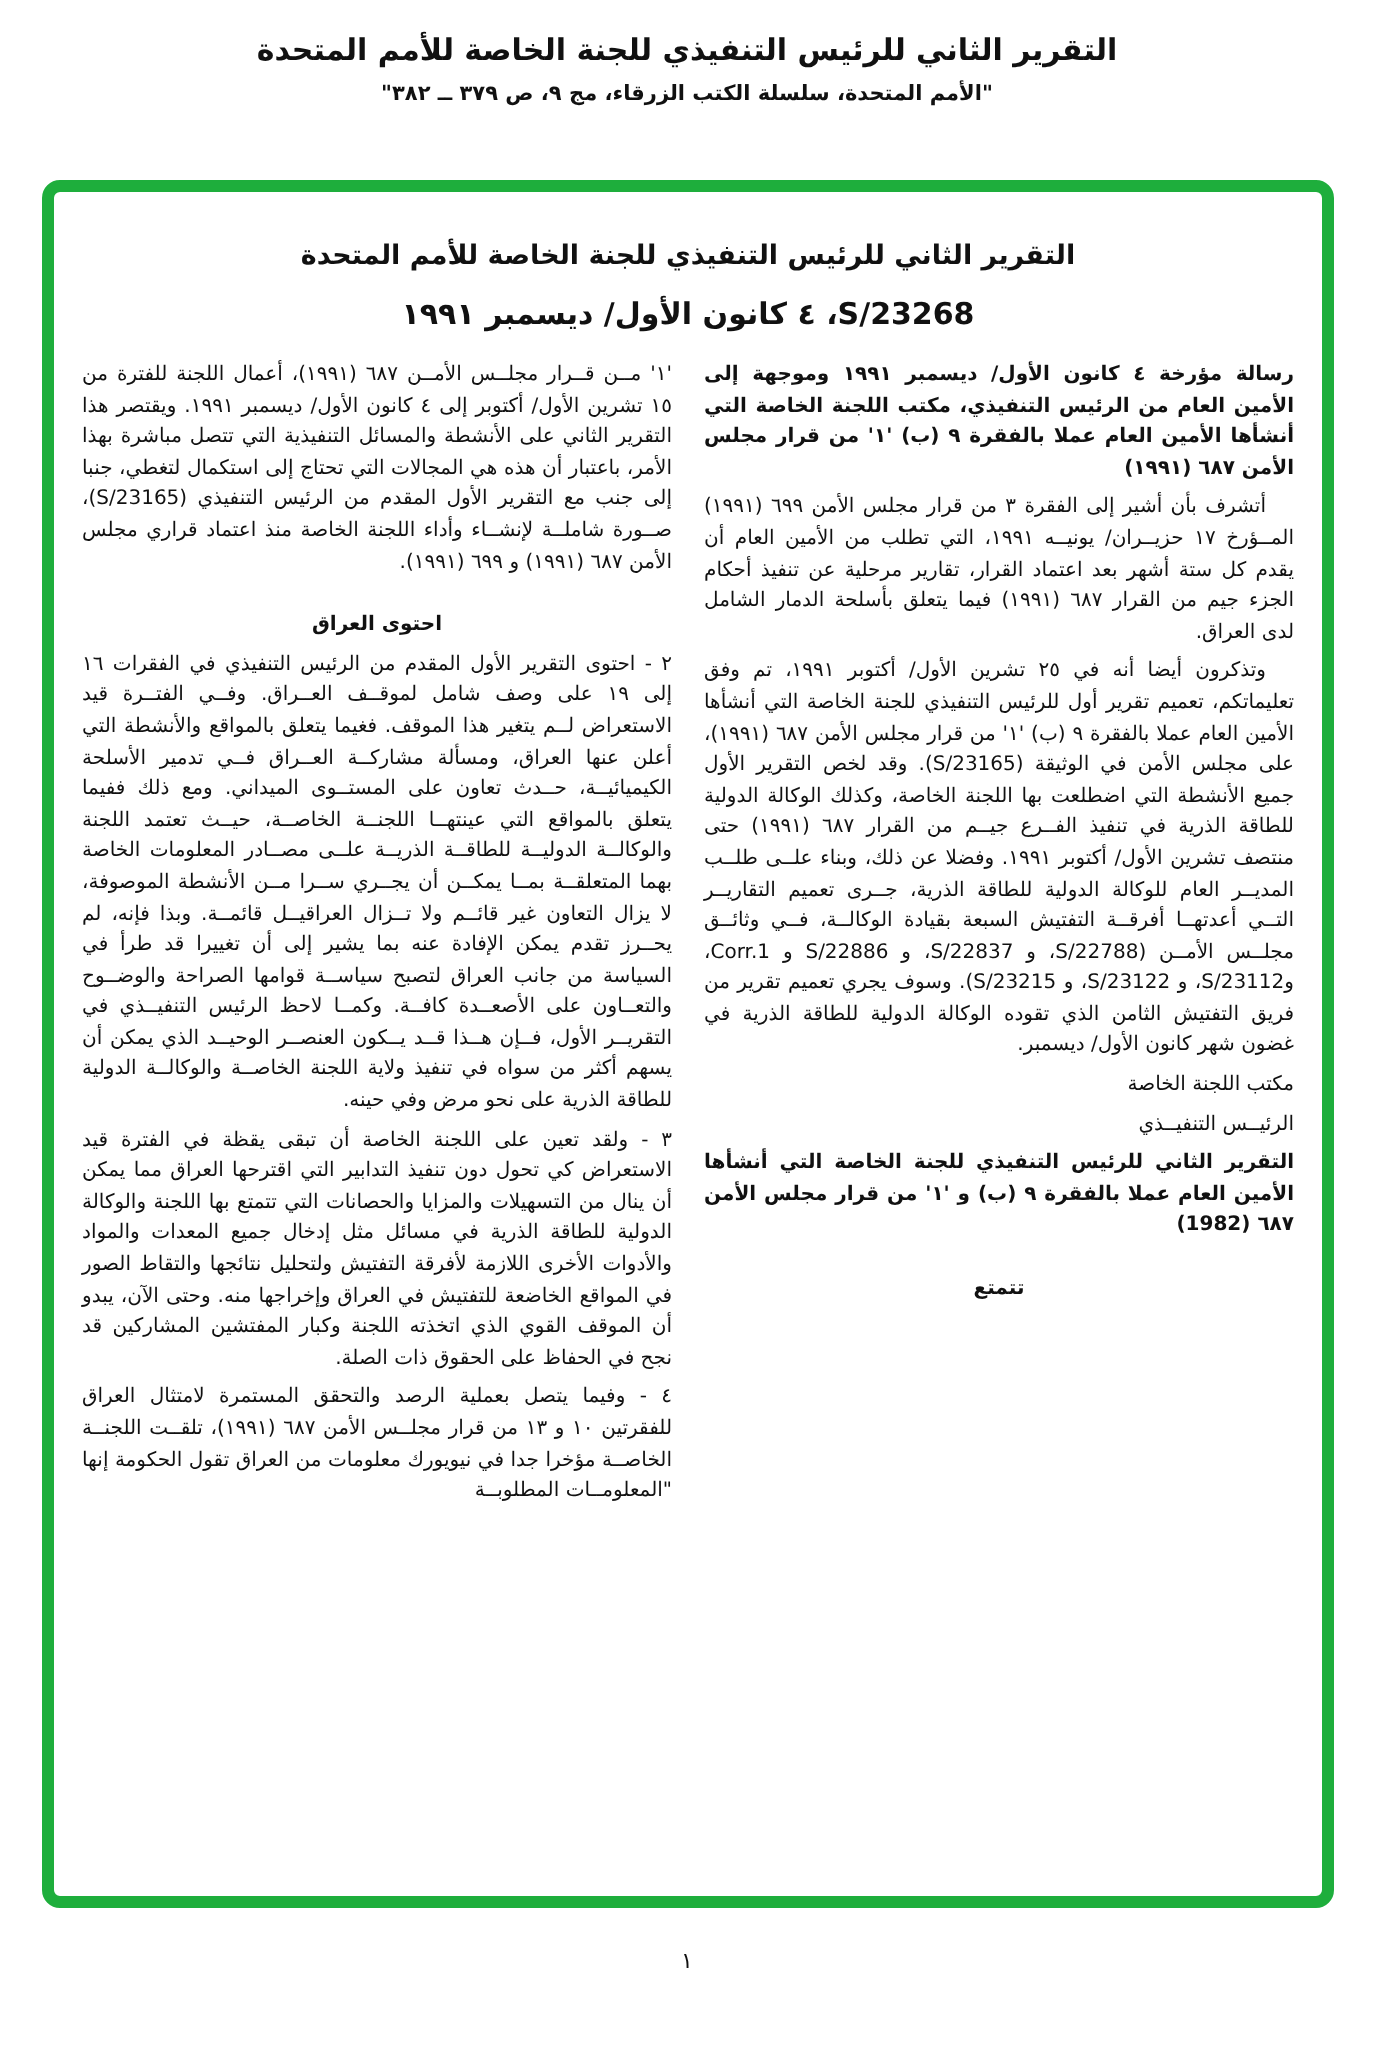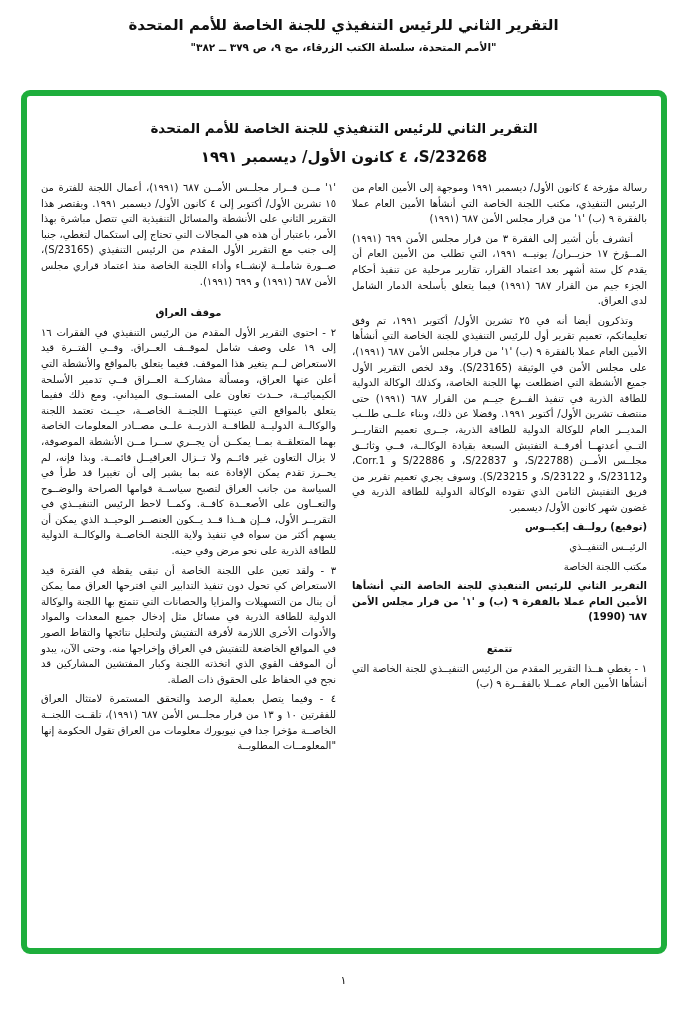--- a/index.html
+++ b/index.html
@@ -50,21 +50,21 @@
   }
   .col {
     width: 301px;
     font-size: 10px;
     line-height: 1.56;
     text-align: justify;
     text-justify: inter-word;
   }
   .col p { margin-bottom: 4px; }
   .p-indent { text-indent: 14px; }
-  .subject { font-weight: normal; margin-bottom: 8px; }
+  .subject { font-weight: bold; margin-bottom: 8px; }
   .sig-line { text-align: right; margin-bottom: 0; }
   .sig-name { font-weight: bold; }
   .annex-heading {
     font-weight: bold; text-align: right;
     margin-top: 22px; margin-bottom: 2px;
   }
   .annex-text { font-weight: bold; }
   .center-heading {
     text-align: center; font-weight: bold;
     margin-top: 16px; margin-bottom: 12px;
@@ -88,31 +88,29 @@
 <div class="doc-frame">
   <div class="doc-title">التقرير الثاني للرئيس التنفيذي للجنة الخاصة للأمم المتحدة</div>
   <div class="doc-ref">S/23268، ٤ كانون الأول/ ديسمبر ١٩٩١</div>
 
   <div class="columns">
 
     <div class="col">
       <p class="subject">رسالة مؤرخة ٤ كانون الأول/ ديسمبر ١٩٩١ وموجهة إلى الأمين العام من الرئيس التنفيذي، مكتب اللجنة الخاصة التي أنشأها الأمين العام عملا بالفقرة ٩ (ب) '١' من قرار مجلس الأمن ٦٨٧ (١٩٩١)</p>
       <p class="p-indent">أتشرف بأن أشير إلى الفقرة ٣ من قرار مجلس الأمن ٦٩٩ (١٩٩١) المــؤرخ ١٧ حزيــران/ يونيــه ١٩٩١، التي تطلب من الأمين العام أن يقدم كل ستة أشهر بعد اعتماد القرار، تقارير مرحلية عن تنفيذ أحكام الجزء جيم من القرار ٦٨٧ (١٩٩١) فيما يتعلق بأسلحة الدمار الشامل لدى العراق.</p>
       <p class="p-indent">وتذكرون أيضا أنه في ٢٥ تشرين الأول/ أكتوبر ١٩٩١، تم وفق تعليماتكم، تعميم تقرير أول للرئيس التنفيذي للجنة الخاصة التي أنشأها الأمين العام عملا بالفقرة ٩ (ب) '١' من قرار مجلس الأمن ٦٨٧ (١٩٩١)، على مجلس الأمن في الوثيقة (S/23165). وقد لخص التقرير الأول جميع الأنشطة التي اضطلعت بها اللجنة الخاصة، وكذلك الوكالة الدولية للطاقة الذرية في تنفيذ الفــرع جيــم من القرار ٦٨٧ (١٩٩١) حتى منتصف تشرين الأول/ أكتوبر ١٩٩١. وفضلا عن ذلك، وبناء علــى طلــب المديــر العام للوكالة الدولية للطاقة الذرية، جــرى تعميم التقاريــر التــي أعدتهــا أفرقــة التفتيش السبعة بقيادة الوكالــة، فــي وثائــق مجلــس الأمــن (S/22788، و S/22837، و S/22886 و Corr.1، وS/23112، و S/23122، و S/23215). وسوف يجري تعميم تقرير من فريق التفتيش الثامن الذي تقوده الوكالة الدولية للطاقة الذرية في غضون شهر كانون الأول/ ديسمبر.</p>
-      <p class="sig-line sig-name">(توقيع) رولــف إيكيــوس</p>
+      <p class="sig-line">مكتب اللجنة الخاصة</p>
       <p class="sig-line">الرئيــس التنفيــذي</p>
-      <p class="sig-line">مكتب اللجنة الخاصة</p>
-      <p class="annex-text">التقرير الثاني للرئيس التنفيذي للجنة الخاصة التي أنشأها الأمين العام عملا بالفقرة ٩ (ب) و '١' من قرار مجلس الأمن ٦٨٧ (1990)</p>
+      <p class="annex-text">التقرير الثاني للرئيس التنفيذي للجنة الخاصة التي أنشأها الأمين العام عملا بالفقرة ٩ (ب) و '١' من قرار مجلس الأمن ٦٨٧ (1982)</p>
       <p class="center-heading">تتمتع</p>
-      <p>١ -     يغطي هــذا التقرير المقدم من الرئيس التنفيــذي للجنة الخاصة التي أنشأها الأمين العام عمــلا بالفقــرة ٩ (ب)</p>
     </div>
 
     <div class="col">
       <p>'١' مــن قــرار مجلــس الأمــن ٦٨٧ (١٩٩١)، أعمال اللجنة للفترة من ١٥ تشرين الأول/ أكتوبر إلى ٤ كانون الأول/ ديسمبر ١٩٩١. ويقتصر هذا التقرير الثاني على الأنشطة والمسائل التنفيذية التي تتصل مباشرة بهذا الأمر، باعتبار أن هذه هي المجالات التي تحتاج إلى استكمال لتغطي، جنبا إلى جنب مع التقرير الأول المقدم من الرئيس التنفيذي (S/23165)، صــورة شاملــة لإنشــاء وأداء اللجنة الخاصة منذ اعتماد قراري مجلس الأمن ٦٨٧ (١٩٩١) و ٦٩٩ (١٩٩١).</p>
-      <p class="center-heading">موقف العراق</p>
+      <p class="center-heading">احتوى العراق</p>
       <p>٢ -     احتوى التقرير الأول المقدم من الرئيس التنفيذي في الفقرات ١٦ إلى ١٩ على وصف شامل لموقــف العــراق. وفــي الفتــرة قيد الاستعراض لــم يتغير هذا الموقف. فغيما يتعلق بالمواقع والأنشطة التي أعلن عنها العراق، ومسألة مشاركــة العــراق فــي تدمير الأسلحة الكيميائيــة، حــدث تعاون على المستــوى الميداني. ومع ذلك ففيما يتعلق بالمواقع التي عينتهــا اللجنــة الخاصــة، حيــث تعتمد اللجنة والوكالــة الدوليــة للطاقــة الذريــة علــى مصــادر المعلومات الخاصة بهما المتعلقــة بمــا يمكــن أن يجــري ســرا مــن الأنشطة الموصوفة، لا يزال التعاون غير قائــم ولا تــزال العراقيــل قائمــة. وبذا فإنه، لم يحــرز تقدم يمكن الإفادة عنه بما يشير إلى أن تغييرا قد طرأ في السياسة من جانب العراق لتصبح سياســة قوامها الصراحة والوضــوح والتعــاون على الأصعــدة كافــة. وكمــا لاحظ الرئيس التنفيــذي في التقريــر الأول، فــإن هــذا قــد يــكون العنصــر الوحيــد الذي يمكن أن يسهم أكثر من سواه في تنفيذ ولاية اللجنة الخاصــة والوكالــة الدولية للطاقة الذرية على نحو مرض وفي حينه.</p>
       <p>٣ -     ولقد تعين على اللجنة الخاصة أن تبقى يقظة في الفترة قيد الاستعراض كي تحول دون تنفيذ التدابير التي اقترحها العراق مما يمكن أن ينال من التسهيلات والمزايا والحصانات التي تتمتع بها اللجنة والوكالة الدولية للطاقة الذرية في مسائل مثل إدخال جميع المعدات والمواد والأدوات الأخرى اللازمة لأفرقة التفتيش ولتحليل نتائجها والتقاط الصور في المواقع الخاضعة للتفتيش في العراق وإخراجها منه. وحتى الآن، يبدو أن الموقف القوي الذي اتخذته اللجنة وكبار المفتشين المشاركين قد نجح في الحفاظ على الحقوق ذات الصلة.</p>
       <p>٤ -     وفيما يتصل بعملية الرصد والتحقق المستمرة لامتثال العراق للفقرتين ١٠ و ١٣ من قرار مجلــس الأمن ٦٨٧ (١٩٩١)، تلقــت اللجنــة الخاصــة مؤخرا جدا في نيويورك معلومات من العراق تقول الحكومة إنها "المعلومــات المطلوبــة</p>
     </div>
 
   </div>
 </div>
 
 <div class="page-number">١</div>
 

